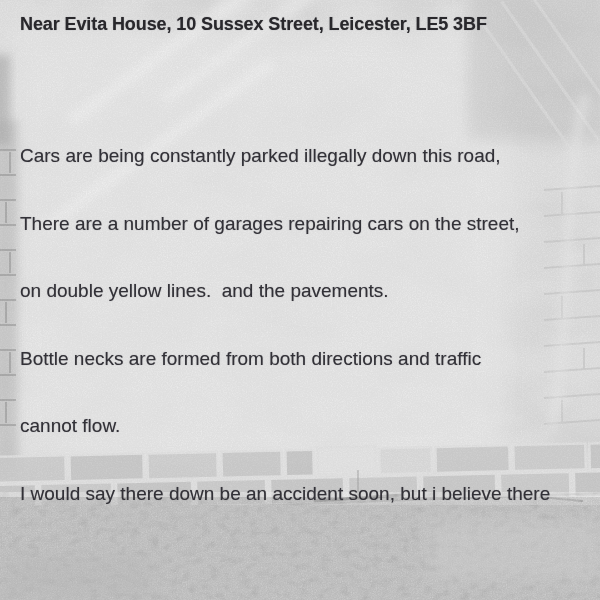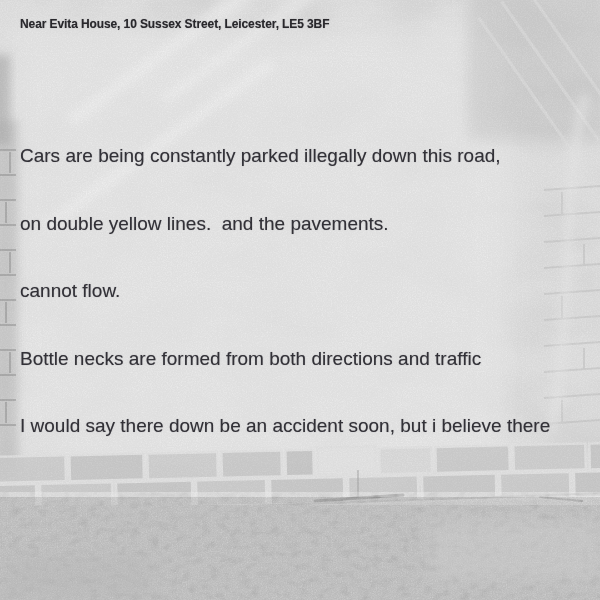--- a/index.html
+++ b/index.html
@@ -4,21 +4,21 @@
 <style>
   html,body{margin:0;padding:0;background:#888;}
   .frame{
     position:relative;width:600px;height:600px;overflow:hidden;
     background:#e0e0e0;font-family:"Liberation Sans",sans-serif;
   }
   .bg-photo{position:absolute;left:0;top:0;width:600px;height:600px;}
   .text-layer{position:absolute;left:0;top:0;width:600px;height:600px;}
   .heading{
     position:absolute;left:20px;top:12px;width:560px;
-    font-size:12px;line-height:24px;font-weight:bold;color:#29282c;
+    font-size:18px;line-height:24px;font-weight:bold;color:#29282c;
     letter-spacing:-0.1px;
     text-shadow:0 0 1px rgba(40,40,48,.45);
   }
   .report-body{
     position:absolute;left:20px;top:100px;width:572px;
     font-size:19px;line-height:22.5px;color:#323137;
     text-shadow:0 0 1px rgba(47,45,55,.40);
   }
   .para{white-space:pre;}
   .line{min-height:22.5px;}
@@ -151,23 +151,24 @@
 
     <rect x="0" y="0" width="600" height="600" filter="url(#fgrain)" opacity="0.08"></rect>
   </svg>
 
   <div class="text-layer">
     <div class="heading">Near Evita House, 10 Sussex Street, Leicester, LE5 3BF</div>
 
     <div class="report-body">
       <div class="para p1">
         <div class="line">Cars are being constantly parked illegally down this road,</div>
+        <div class="line">There are a number of garages repairing cars on the street,</div>
         <div class="line">on double yellow lines.  and the pavements.</div>
+        <div class="line">Bottle necks are formed from both directions and traffic</div>
         <div class="line">cannot flow.</div>
-        <div class="line">Bottle necks are formed from both directions and traffic</div>
         <div class="line">I would say there down be an accident soon, but i believe there</div>
         
       </div>
 
     </div>
   </div>
 
 </div>
 
 </body></html>

